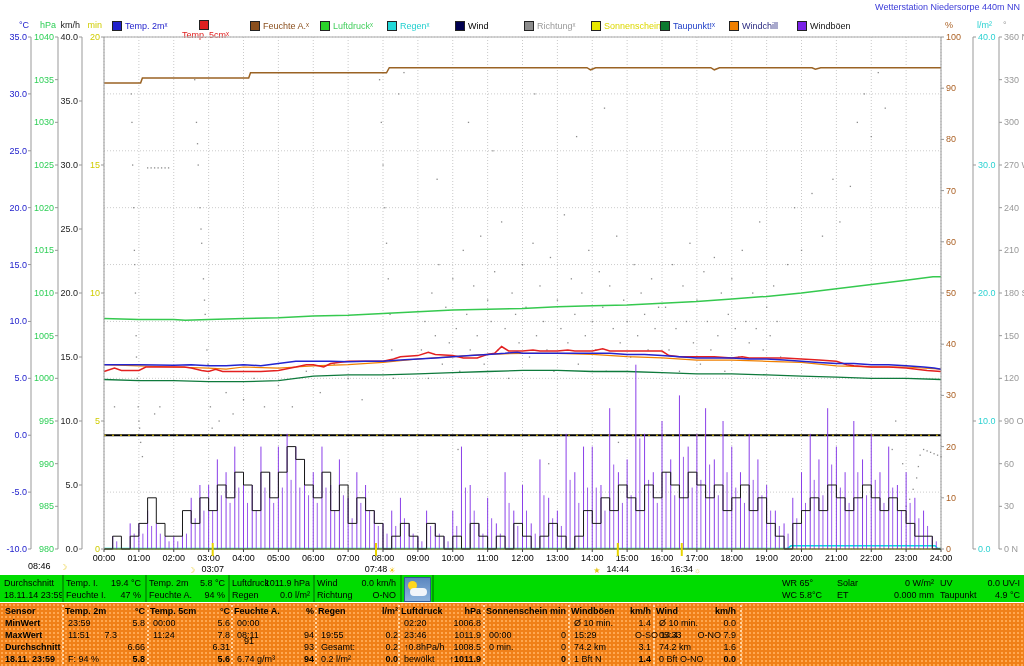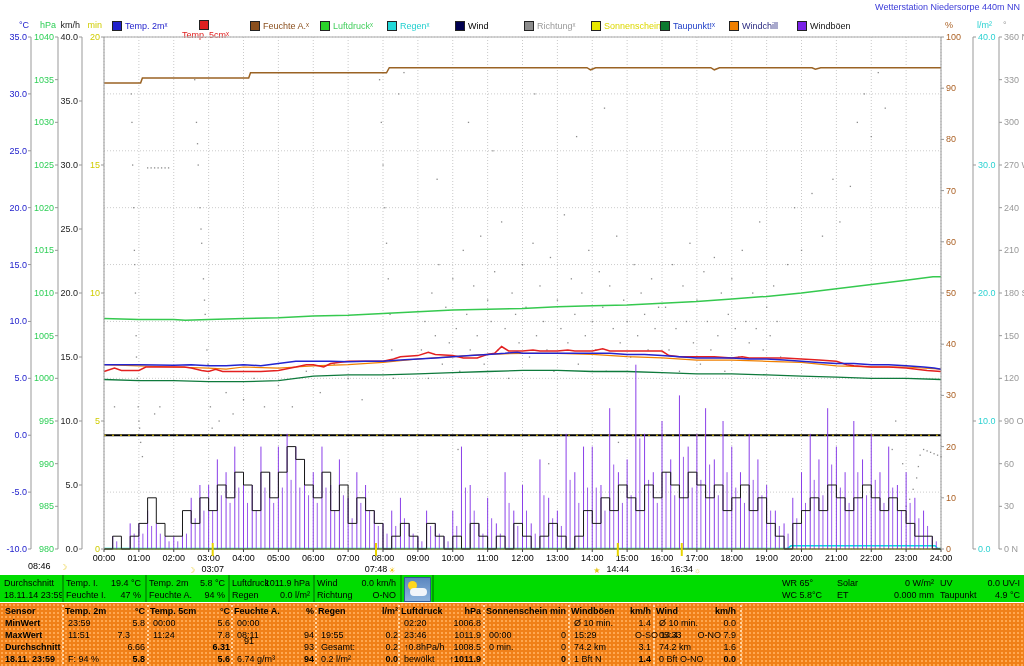--- a/index.html
+++ b/index.html
@@ -772,31 +772,31 @@
       <div class="st-txt b" style="top: 2px; left: 5px;">Sensor</div>
       <div class="st-txt b" style="top: 14px; left: 5px;">MinWert</div>
       <div class="st-txt b" style="top: 26px; left: 5px;">MaxWert</div>
       <div class="st-txt b" style="top: 38px; left: 5px;">Durchschnitt</div>
       <div class="st-txt b" style="top: 50px; left: 5px;">18.11. 23:59</div>
       <div class="st-txt b" style="top: 2px; left: 65px;">Temp. 2m</div>
       <div class="st-txt b" style="top: 2px; left: 75px; width: 70px; text-align: right;">°C</div>
       <div class="st-txt" style="top: 14px; left: 68px;">23:59</div>
       <div class="st-txt" style="top: 14px; left: 75px; width: 70px; text-align: right;">5.8</div>
       <div class="st-txt" style="top: 26px; left: 68px;">11:51</div>
-      <div class="st-txt" style="top: 26px; left: 74px; width: 56px; text-align: right;">7.3</div>
+      <div class="st-txt" style="top: 26px; left: 61px; width: 56px; text-align: right;">7.3</div>
       <div class="st-txt" style="top: 38px; left: 75px; width: 70px; text-align: right;">6.66</div>
       <div class="st-txt" style="top: 50px; left: 68px;">F: 94 %</div>
       <div class="st-txt b" style="top: 50px; left: 75px; width: 70px; text-align: right;">5.8</div>
       <div class="st-txt b" style="top: 2px; left: 150px;">Temp. 5cm</div>
       <div class="st-txt b" style="top: 2px; left: 160px; width: 70px; text-align: right;">°C</div>
       <div class="st-txt" style="top: 14px; left: 153px;">00:00</div>
       <div class="st-txt" style="top: 14px; left: 160px; width: 70px; text-align: right;">5.6</div>
       <div class="st-txt" style="top: 26px; left: 153px;">11:24</div>
       <div class="st-txt" style="top: 26px; left: 160px; width: 70px; text-align: right;">7.8</div>
-      <div class="st-txt" style="top: 38px; left: 160px; width: 70px; text-align: right; font-weight: bold;">6.31</div>
+      <div class="st-txt" style="top: 38px; left: 160px; width: 70px; text-align: right;">6.31</div>
       <div class="st-txt b" style="top: 50px; left: 160px; width: 70px; text-align: right;">5.6</div>
       <div class="st-txt b" style="top: 2px; left: 234px;">Feuchte A.</div>
       <div class="st-txt b" style="top: 2px; left: 244px; width: 70px; text-align: right;">%</div>
       <div class="st-txt" style="top: 14px; left: 237px;">00:00</div>
       <div class="st-txt" style="top: 32px; left: 244px; width: 70px; text-align: left;">91</div>
       <div class="st-txt" style="top: 26px; left: 237px;">08:11</div>
       <div class="st-txt" style="top: 26px; left: 244px; width: 70px; text-align: right;">94</div>
       <div class="st-txt" style="top: 38px; left: 244px; width: 70px; text-align: right;">93</div>
       <div class="st-txt" style="top: 50px; left: 237px;">6.74 g/m³</div>
       <div class="st-txt b" style="top: 50px; left: 244px; width: 70px; text-align: right;">94</div>

